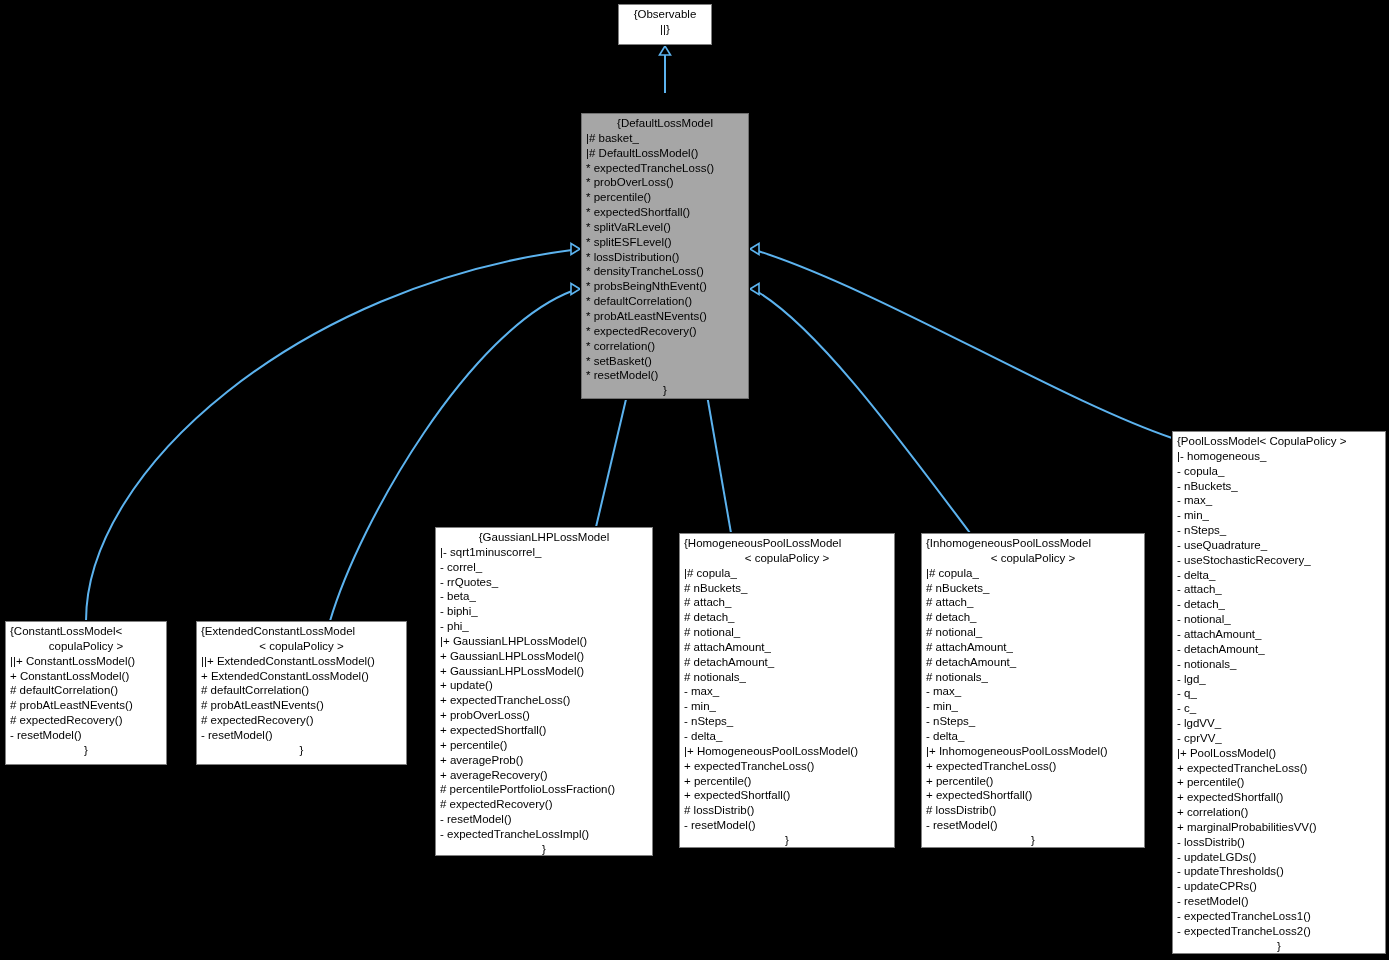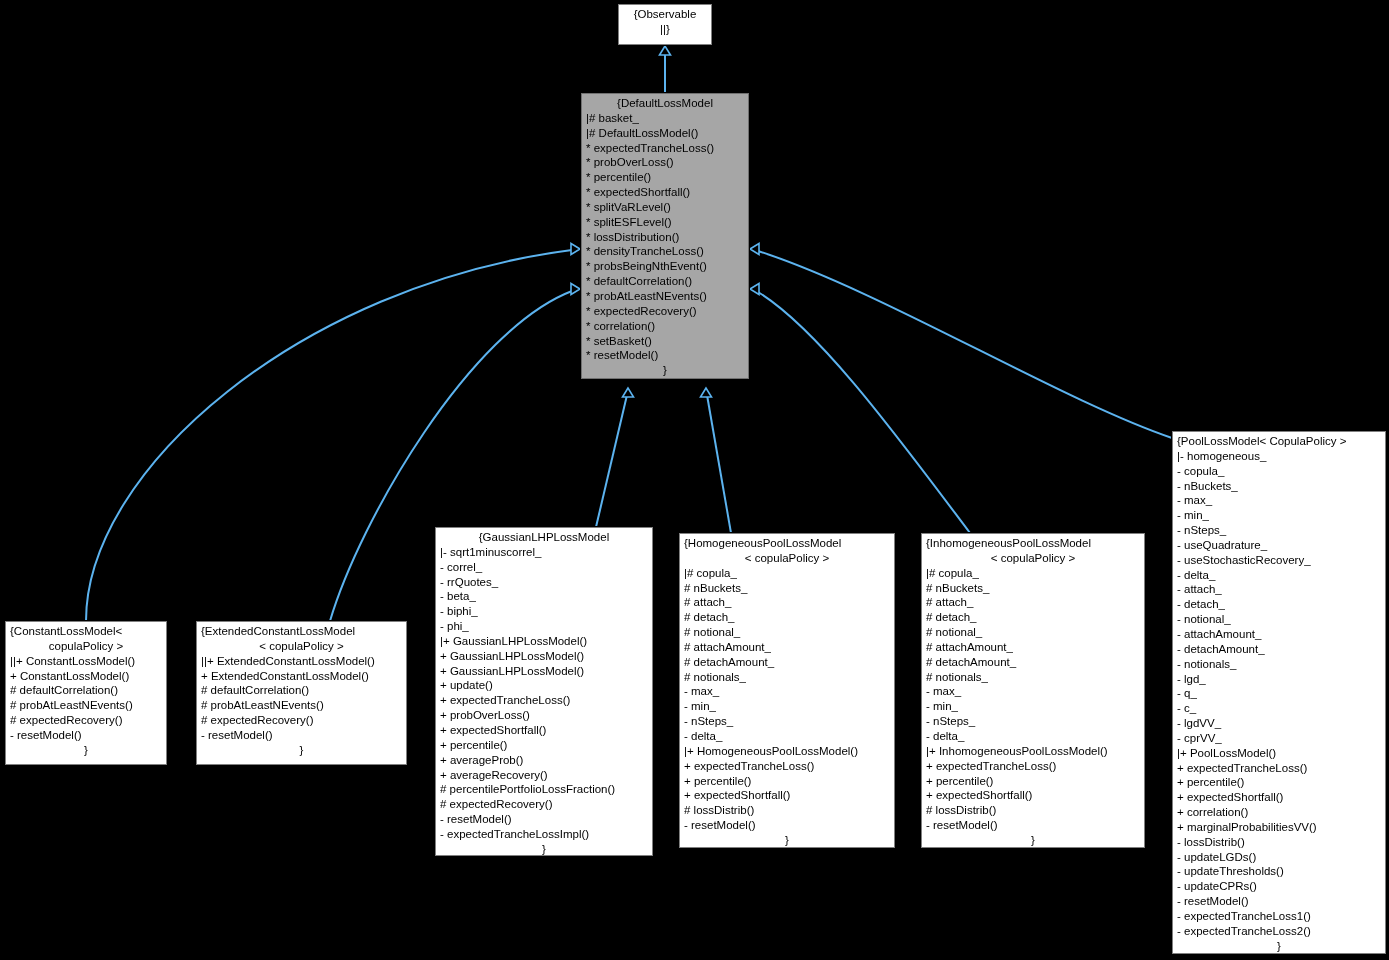--- a/index.html
+++ b/index.html
@@ -33,20 +33,21 @@
     color: #000000;
     font-size: 11.5px;
     line-height: 14.85px;
     padding: 2px 4px 2px 4px;
     white-space: pre;
     z-index: 5;
   }
   .node.abstract {
     background: #a6a6a6;
     border: 1px solid #707070;
+    margin-top: 20px;
   }
   .node .line {
     display: block;
     height: 14.85px;
   }
   .node .line.center {
     text-align: center;
   }
 </style>
 </head>

